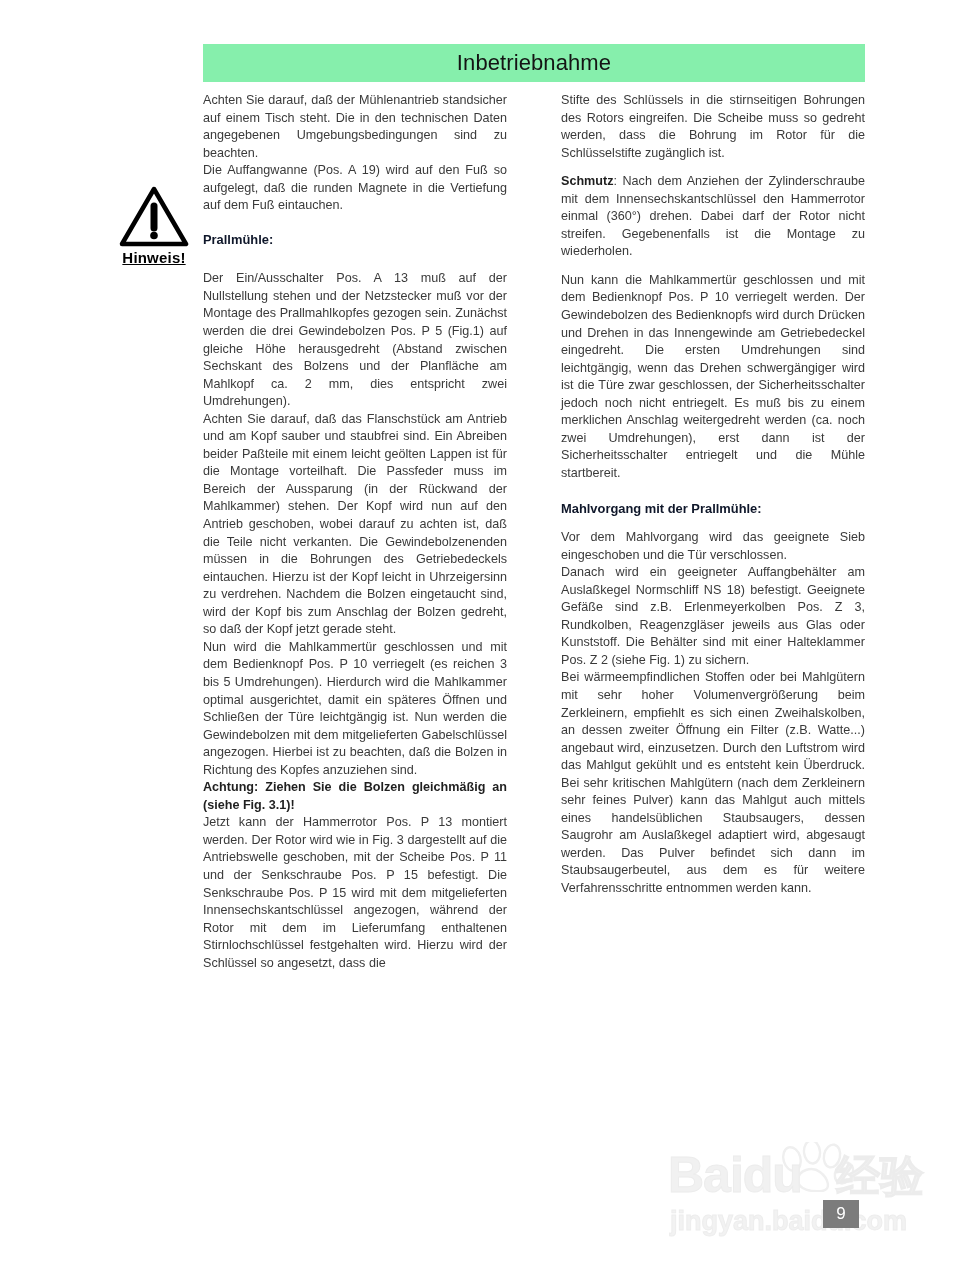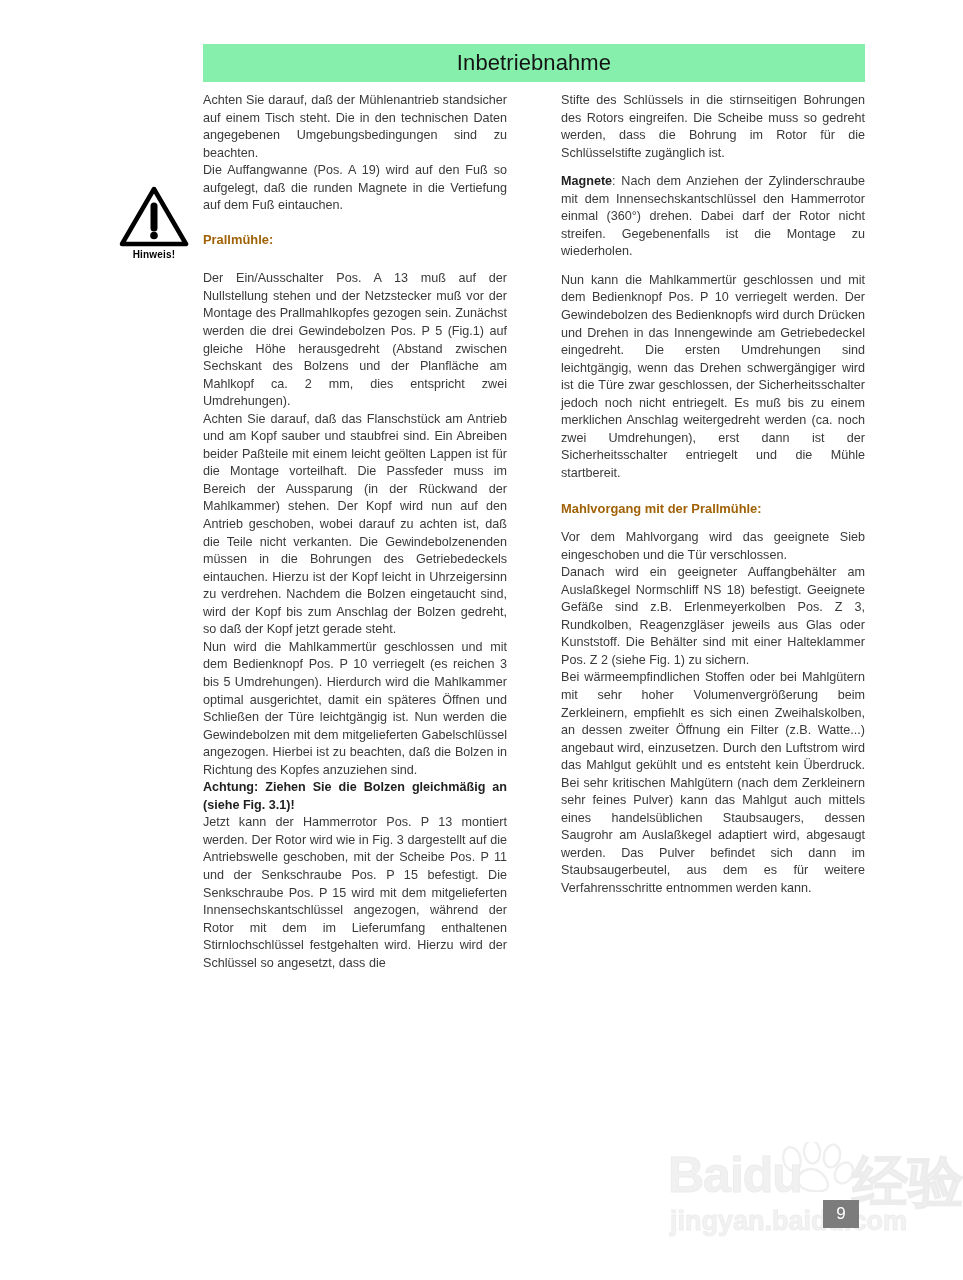--- a/index.html
+++ b/index.html
@@ -45,25 +45,26 @@
   
   .notice-mark {
     position: absolute;
     left: 108px;
     top: 186px;
     width: 92px;
     text-align: center;
   }
   .notice-mark svg { display: block; margin: 0 auto; }
   .notice-label {
-    font-size: 10px;
+    font-size: 15px;
     font-weight: 700;
     color: #000;
     margin-top: 1px;
     letter-spacing: 0.2px;
+    text-decoration: underline;
   }
 
   
   .col {
     position: absolute;
     top: 92px;
     width: 304px;
     font-size: 12.6px;
     line-height: 17.55px;
     color: #3a3a3a;
@@ -80,21 +81,21 @@
   .col p.flow { text-align: justify; }
 
   .gap-sm  { height: 11px; }
   .gap-md  { height: 16px; }
   .gap-lg  { height: 18px; }
 
   h3.sub {
     margin: 0;
     font-size: 12.9px;
     font-weight: 700;
-    color: #a16207;
+    color: #0f172a;
     line-height: 17.55px;
   }
   .bold-run { font-weight: 700; color: #1f1f1f; }
 
   p.bold-block {
     font-weight: 700;
     color: #1f1f1f;
     text-align: justify;
   }
 
@@ -114,22 +115,22 @@
     font-size: 50px;
     font-weight: 700;
     color: #f1f1f1;
     letter-spacing: -1px;
     line-height: 1;
     white-space: nowrap;
     -webkit-text-stroke: 1px #ececec;
   }
   .wm-cn {
     position: absolute;
-    left: 184px; top: 12px;
-    font-size: 56px;
+    left: 168px; top: 12px;
+    font-size: 44px;
     font-weight: 700;
     color: #f1f1f1;
     line-height: 1;
     white-space: nowrap;
     -webkit-text-stroke: 1px #ececec;
   }
   .wm-sub {
     position: absolute;
     left: 2px; top: 66px;
     font-size: 27px;
@@ -196,21 +197,21 @@
     <p class="bold-block">Achtung: Ziehen Sie die Bolzen gleichmäßig an (siehe Fig. 3.1)!</p>
 
     <p class="flow">Jetzt kann der Hammerrotor Pos. P 13 montiert werden. Der Rotor wird wie in Fig. 3 dargestellt auf die Antriebswelle geschoben, mit der Scheibe Pos. P 11 und der Senkschraube Pos. P 15 befestigt. Die Senkschraube Pos. P 15 wird mit dem mitgelieferten Innensechskantschlüssel angezogen, während der Rotor mit dem im Lieferumfang enthaltenen Stirnlochschlüssel festgehalten wird. Hierzu wird der Schlüssel so angesetzt, dass die</p>
   </div>
 
   <div class="col col-right">
 
     <p class="flow">Stifte des Schlüssels in die stirnseitigen Bohrungen des Rotors eingreifen. Die Scheibe muss so gedreht werden, dass die Bohrung im Rotor für die Schlüsselstifte zugänglich ist.</p>
 
     <div class="gap-sm"></div>
-    <p class="flow"><span class="bold-run">Magnete</span><span>: Nach dem Anziehen der Zylinderschraube mit dem Innensechskantschlüssel den Hammerrotor einmal (360°) drehen. Dabei darf der Rotor nicht streifen. Gegebenenfalls ist die Montage zu wiederholen.</span></p>
+    <p class="flow"><span class="bold-run">Schmutz</span><span>: Nach dem Anziehen der Zylinderschraube mit dem Innensechskantschlüssel den Hammerrotor einmal (360°) drehen. Dabei darf der Rotor nicht streifen. Gegebenenfalls ist die Montage zu wiederholen.</span></p>
 
     <div class="gap-sm"></div>
     <p class="flow">Nun kann die Mahlkammertür geschlossen und mit dem Bedienknopf Pos. P 10 verriegelt werden. Der Gewindebolzen des Bedienknopfs wird durch Drücken und Drehen in das Innengewinde am Getriebedeckel eingedreht. Die ersten Umdrehungen sind leichtgängig, wenn das Drehen schwergängiger wird ist die Türe zwar geschlossen, der Sicherheitsschalter jedoch noch nicht entriegelt. Es muß bis zu einem merklichen Anschlag weitergedreht werden (ca. noch zwei Umdrehungen), erst dann ist der Sicherheitsschalter entriegelt und die Mühle startbereit.</p>
 
     <div class="gap-lg"></div>
     <h3 class="sub">Mahlvorgang mit der Prallmühle:</h3>
 
     <div class="gap-sm"></div>
     <p class="flow">Vor dem Mahlvorgang wird das geeignete Sieb eingeschoben und die Tür verschlossen.</p>
     <p class="flow">Danach wird ein geeigneter Auffangbehälter am Auslaßkegel Normschliff NS 18) befestigt. Geeignete Gefäße sind z.B. Erlenmeyerkolben Pos. Z 3, Rundkolben, Reagenzgläser jeweils aus Glas oder Kunststoff. Die Behälter sind mit einer Halteklammer Pos. Z 2 (siehe Fig. 1) zu sichern.</p>

